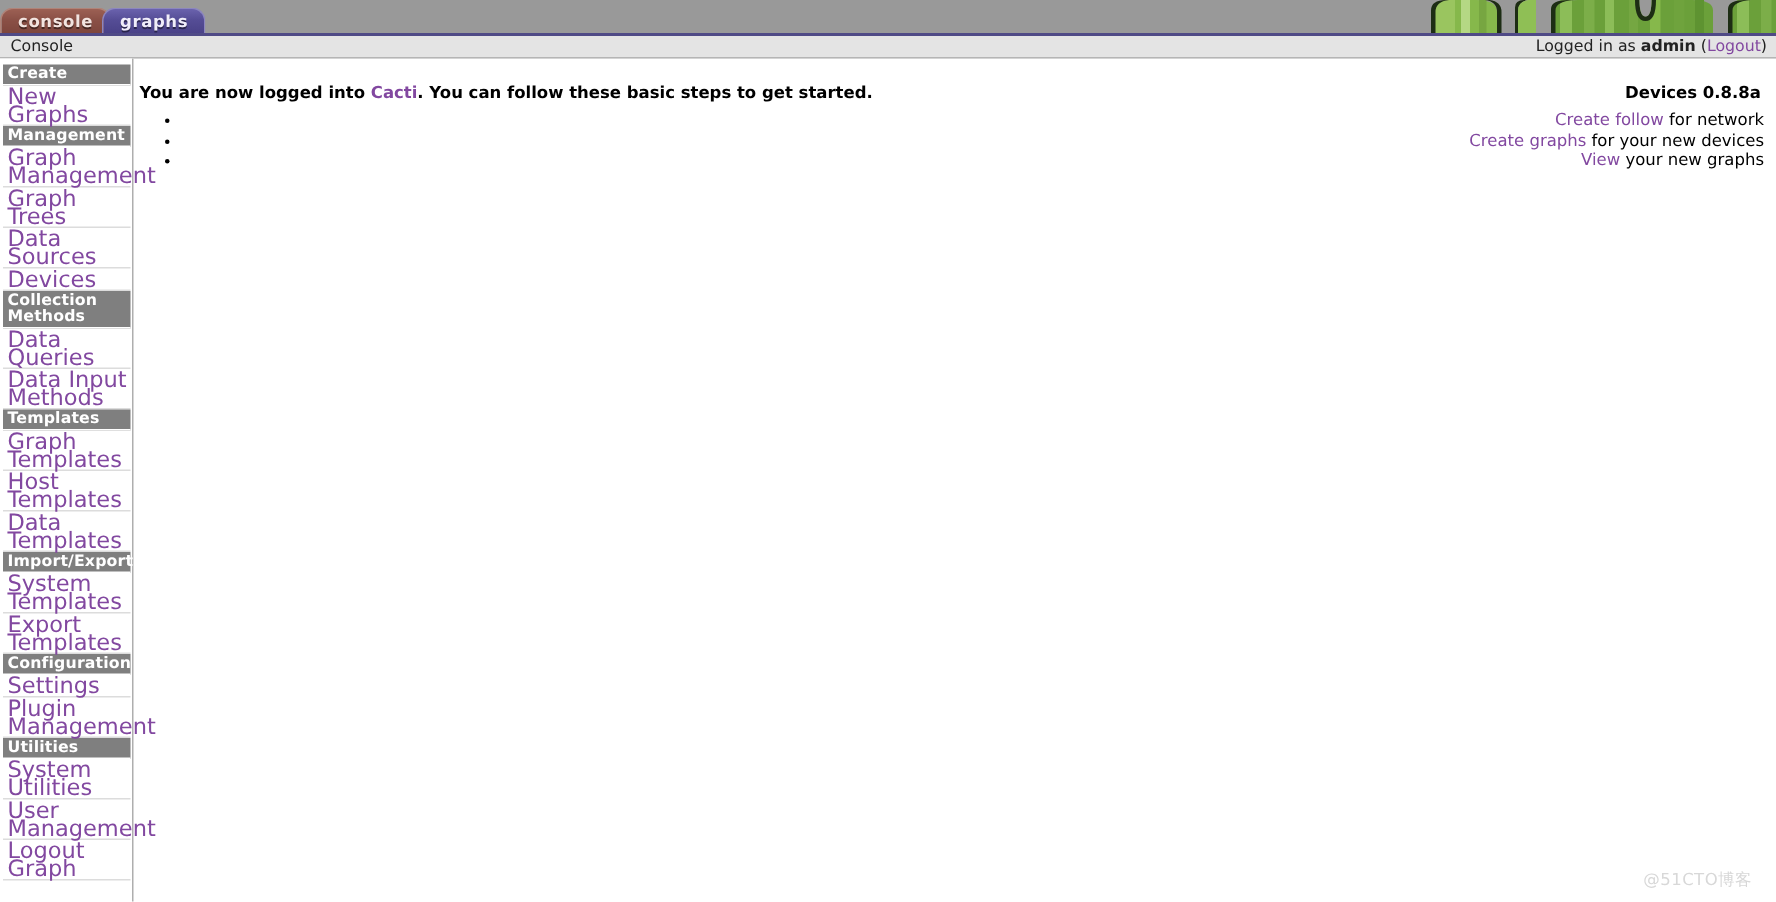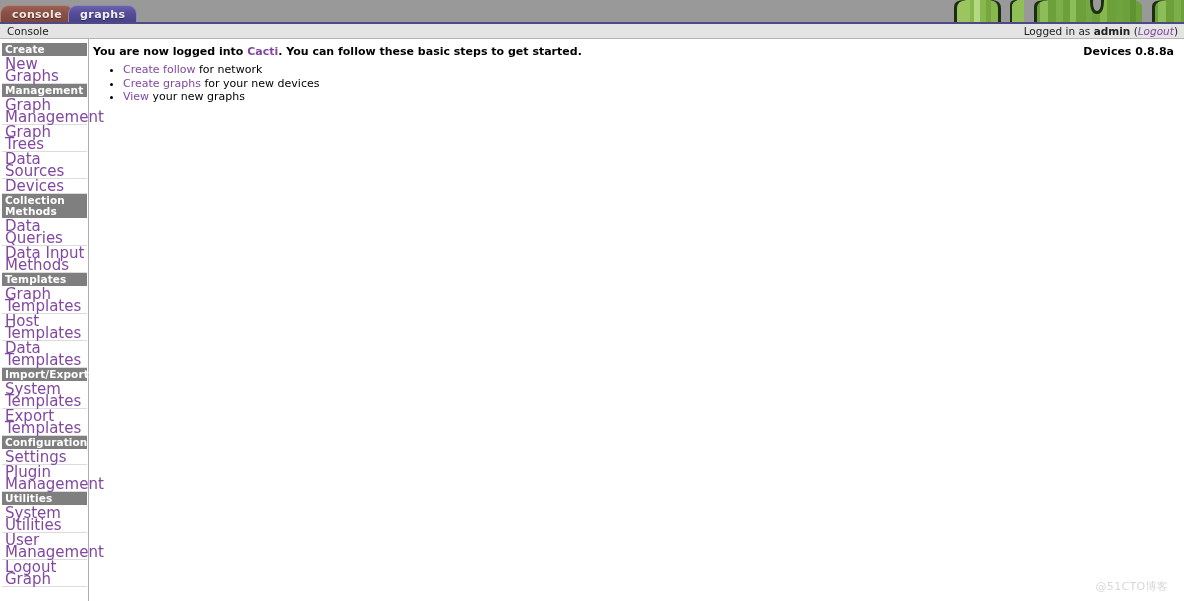--- a/index.html
+++ b/index.html
@@ -96,21 +96,20 @@
     box-sizing: border-box;
     font-size: 10.5px;
     color: #222222;
   }
   .crumb-left { color: #222222; }
   .crumb-right { color: #222222; }
   .crumb-right b { font-weight: bold; }
   .crumb-right a {
     color: #8248a0;
     text-decoration: none;
-    font-style: italic;
   }
 
   
   .page {
     display: flex;
     align-items: stretch;
     height: 563px;
   }
 
   
@@ -151,23 +150,24 @@
   .cactus-wrap {
     width: 85px;
     display: flex;
     justify-content: center;
     padding-top: 20px;
   }
 
   
   .content {
     flex: 1;
-    padding: 6px 8px 0 4px;
+    padding: 16px 8px 0 4px;
     box-sizing: border-box;
     position: relative;
+    text-align: right;
   }
   .content-top {
     display: flex;
     align-items: flex-start;
     justify-content: space-between;
   }
   .welcome {
     font-size: 11px;
     font-weight: bold;
     color: #000000;

